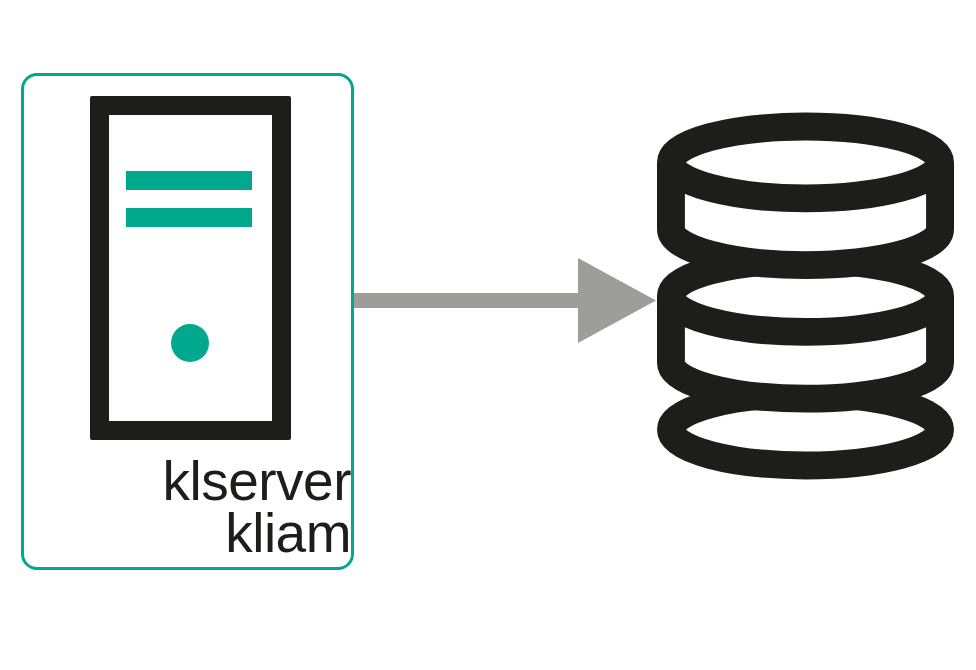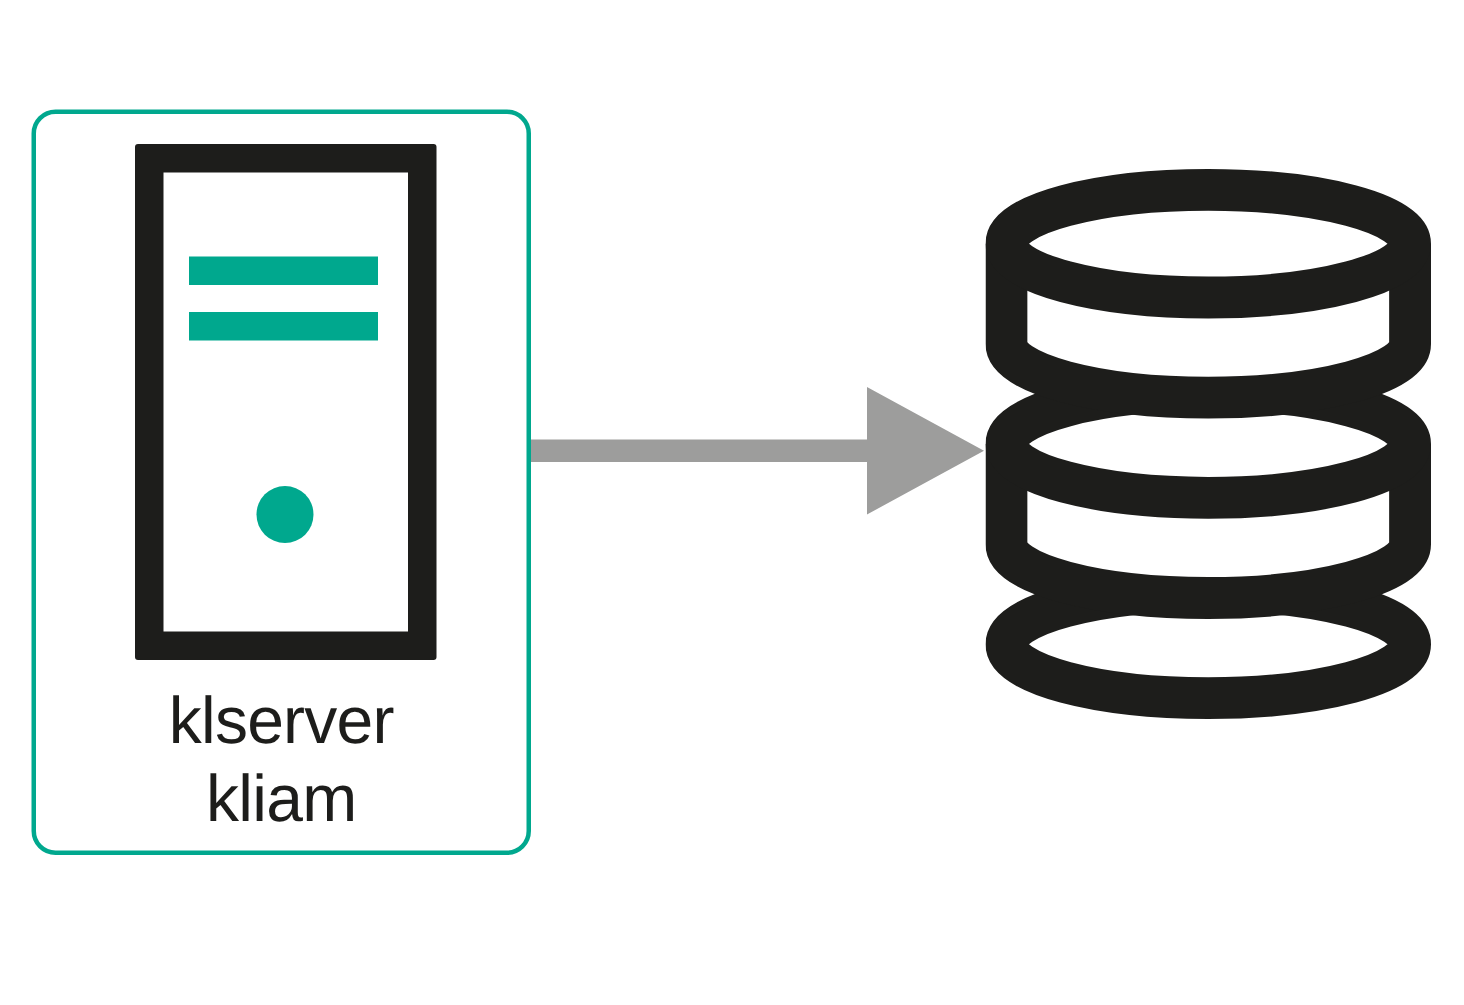--- a/index.html
+++ b/index.html
@@ -39,22 +39,22 @@
   .server-frame .bar.b1{top:75px;}
   .server-frame .bar.b2{top:112px;}
   .server-frame .dot{
     position:absolute;left:81px;top:228px;
     width:38px;height:38px;border-radius:50%;
     background:var(--accent-teal,#00a88e);
   }
   
   .node-label{
     position:absolute;left:0;top:379px;width:100%;
-    text-align:center;
-    font-size:44px;line-height:52px;
+    text-align:right;
+    font-size:55px;line-height:52px;
     letter-spacing:-0.5px;
     color:var(--label-black,#1d1d1b);
   }
   
   .arrow-svg{position:absolute;left:354px;top:255px;width:302px;height:91px;}
   .arrow-svg polygon{fill:var(--arrow-gray,#9d9d9c);}
   
   .db-svg{position:absolute;left:657px;top:112px;width:297px;height:368px;}
   .db-svg .st{
     fill:#fff;

